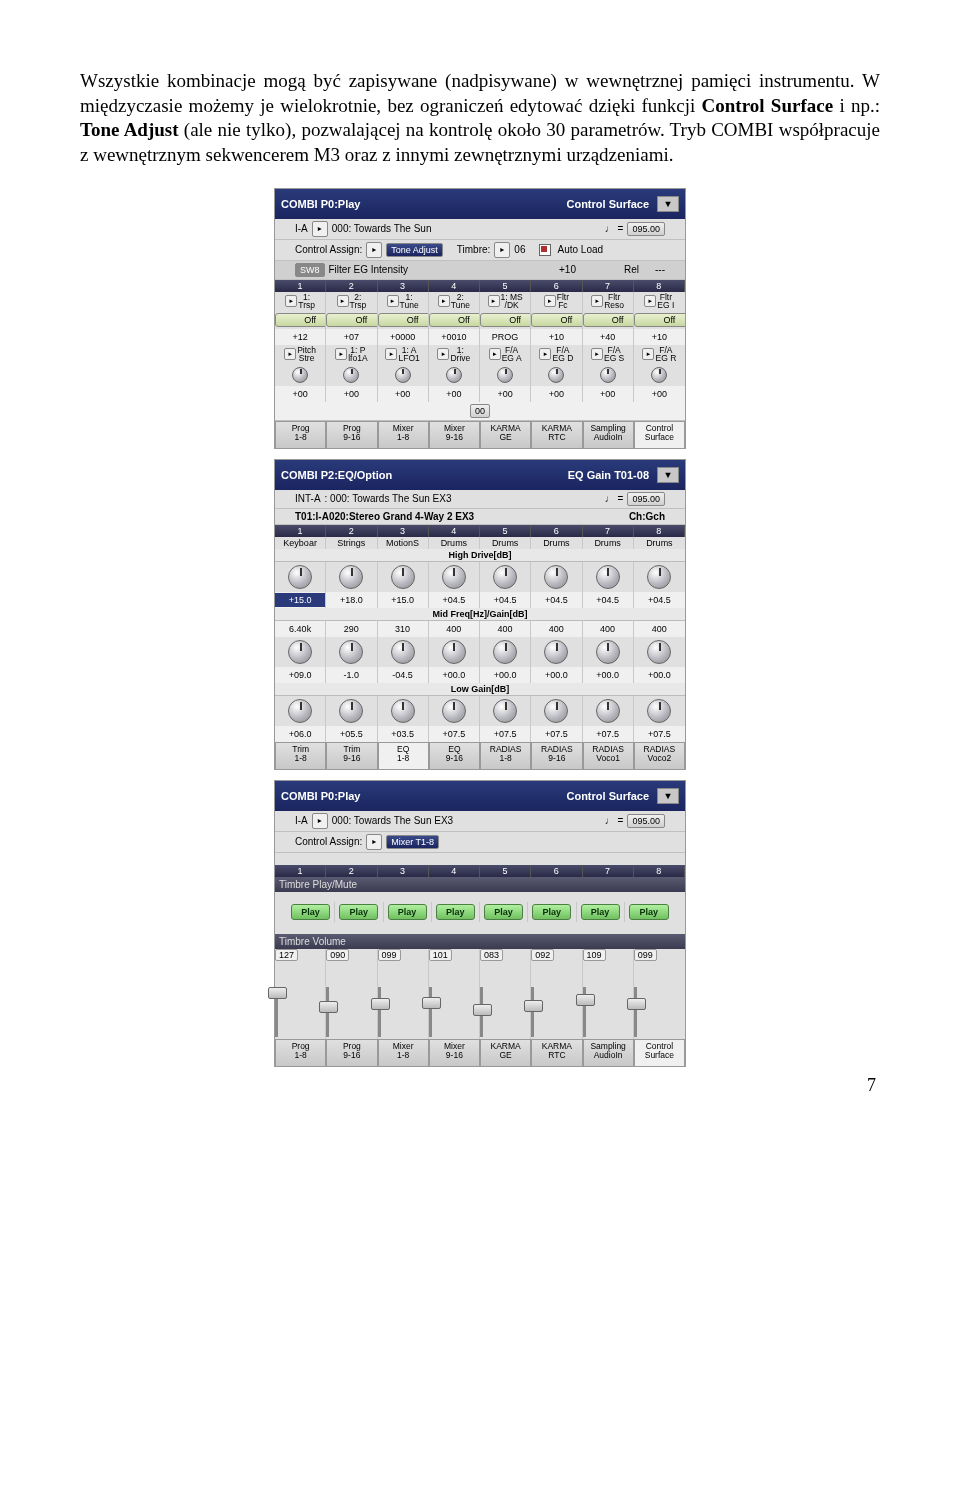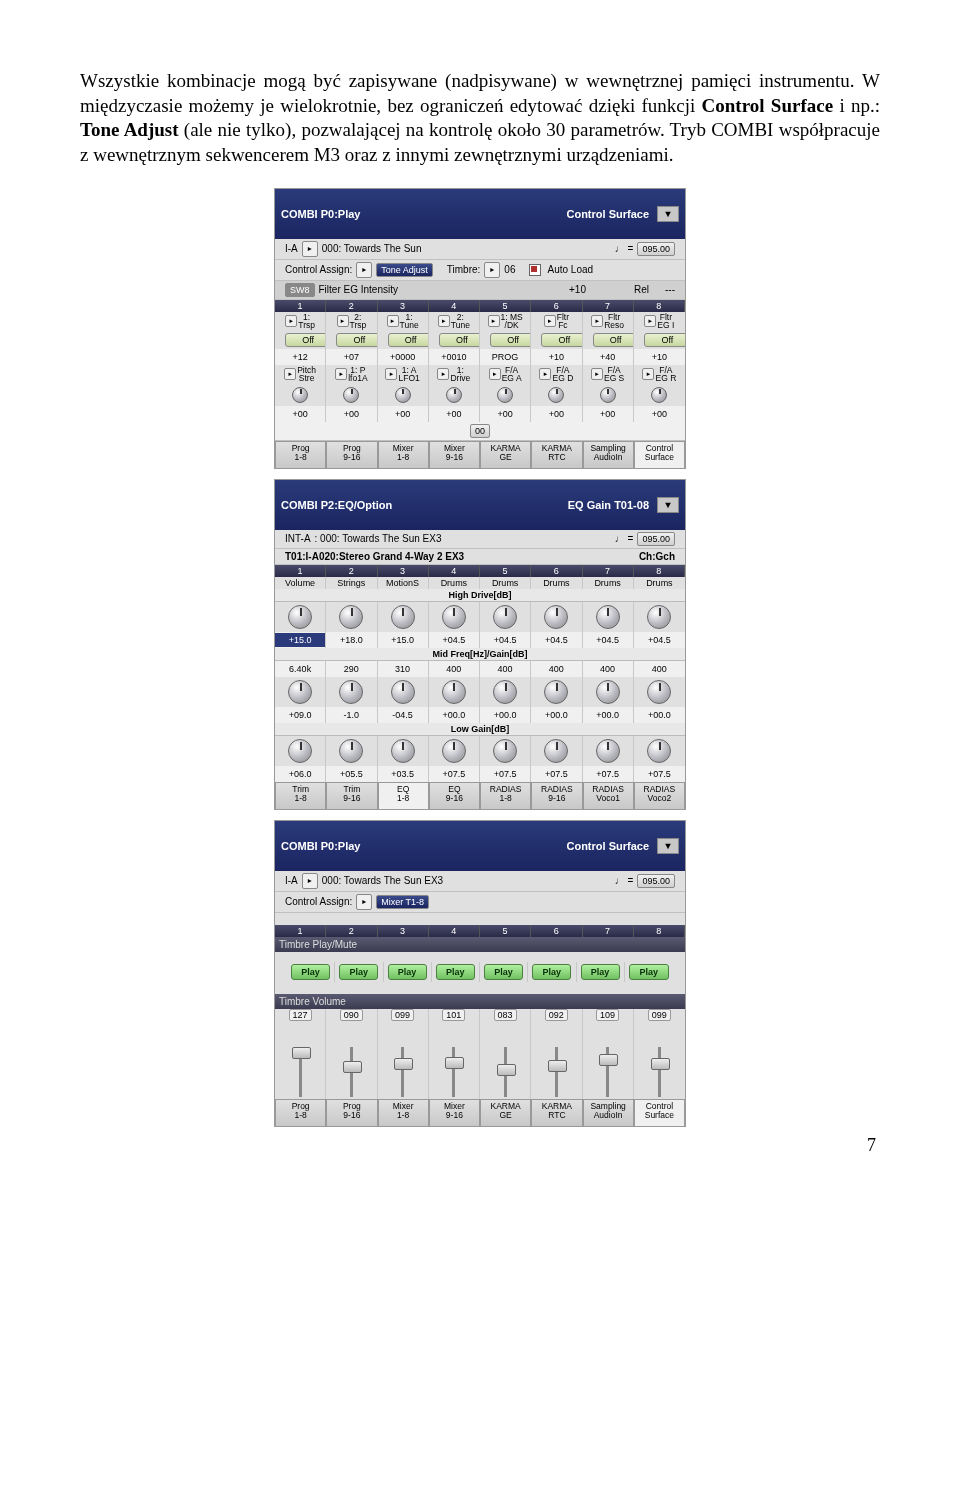--- a/index.html
+++ b/index.html
@@ -32,36 +32,36 @@
     background: #d8d8d8;
     font-family: Arial, sans-serif;
     font-size: 10px;
     border: 1px solid #999;
   }
   .titlebar {
     background: linear-gradient(#2a3a7a, #1a2560);
     color: #fff;
     display: flex;
     align-items: center;
-    padding: 16px 6px;
+    padding: 6px 6px;
     height: 18px;
     font-weight: bold;
     font-size: 11px;
   }
   .titlebar .spacer { flex: 1; }
   .titlebar .chev {
     width: 20px; height: 14px;
     background: #c8c8c8; color:#000;
     display:flex; align-items:center; justify-content:center;
     border:1px solid #888; font-size:10px;
   }
   .row {
     display: flex;
     align-items: center;
-    padding: 2px 10px;
+    padding: 2px 20px;
     gap: 4px;
     border-bottom: 1px solid #c0c0c0;
     background: #e0e0e0;
   }
   .arrow-btn {
     width: 14px; height: 14px;
     background: #f0f0f0;
     border: 1px solid #888;
     border-radius: 2px;
     display: inline-flex; align-items: center; justify-content: center;
@@ -84,24 +84,24 @@
   }
   .grid8 .c {
     border-right: 1px solid #c8c8c8;
     padding: 1px 0;
     font-size: 9px;
     overflow: hidden;
     white-space: nowrap;
   }
   .grid8 .c:last-child { border-right:none; }
   .btn-off {
-    display:inline-block; width:88%; margin:1px 10px;
+    display:inline-block; width:88%; margin:1px 0;
     background: linear-gradient(#e8f0d0,#c8d8a0);
     border:1px solid #888; border-radius:3px;
-    font-size:9px; padding:1px 0;
+    font-size:9px; padding:1px 12px;
   }
   .btn-play {
     display:inline-block; width:78%; margin:1px 0;
     background: linear-gradient(#b0f0a0,#70c060);
     border:1px solid #4a8040; border-radius:3px;
     font-size:9px; padding:2px 0; color:#083008; font-weight:bold;
   }
   .val { font-size:9px; padding:2px 8px; display:block; }
   .val.sel { background:#2a3a7a; color:#fff; }
   .knob {
@@ -136,21 +136,21 @@
   .popup {
     display:inline-block;
     border:1px solid #888;
     background:linear-gradient(#f0f0f0,#d0d0d0);
     padding:1px 4px;
     font-size:9px;
     border-radius:2px;
   }
   .popup.dark { background:linear-gradient(#3a4a8a,#1a2560); color:#fff; }
   .slider-col {
-    display:flex; flex-direction:column; align-items:center; justify-content:flex-end;
+    display:flex; flex-direction:column; justify-content:flex-end;
     height:78px; position:relative; padding-top:12px; border-right:1px solid #c8c8c8;
   }
   .slider-col:last-child{border-right:none;}
   .slider-track {
     width:3px; height:50px; background:#888; position:relative; margin-bottom:2px;
   }
   .slider-thumb {
     position:absolute; left:-7px; width:17px; height:10px;
     background:linear-gradient(#eee,#bbb); border:1px solid #666; border-radius:2px;
   }
@@ -473,21 +473,21 @@
           <div>1</div>
           <div>2</div>
           <div>3</div>
           <div>4</div>
           <div>5</div>
           <div>6</div>
           <div>7</div>
           <div>8</div>
         </div>
       <div class="grid8" style="background:#e0e0e0">
-        <div class="c">Volume</div>
+        <div class="c">Keyboar</div>
         <div class="c">Strings</div>
         <div class="c">MotionS</div>
         <div class="c">Drums</div>
         <div class="c">Drums</div>
         <div class="c">Drums</div>
         <div class="c">Drums</div>
         <div class="c">Drums</div>
       </div>
       <div class="tbl-strip">High Drive[dB]</div>
       <div class="grid8" style="background:#e0e0e0">

